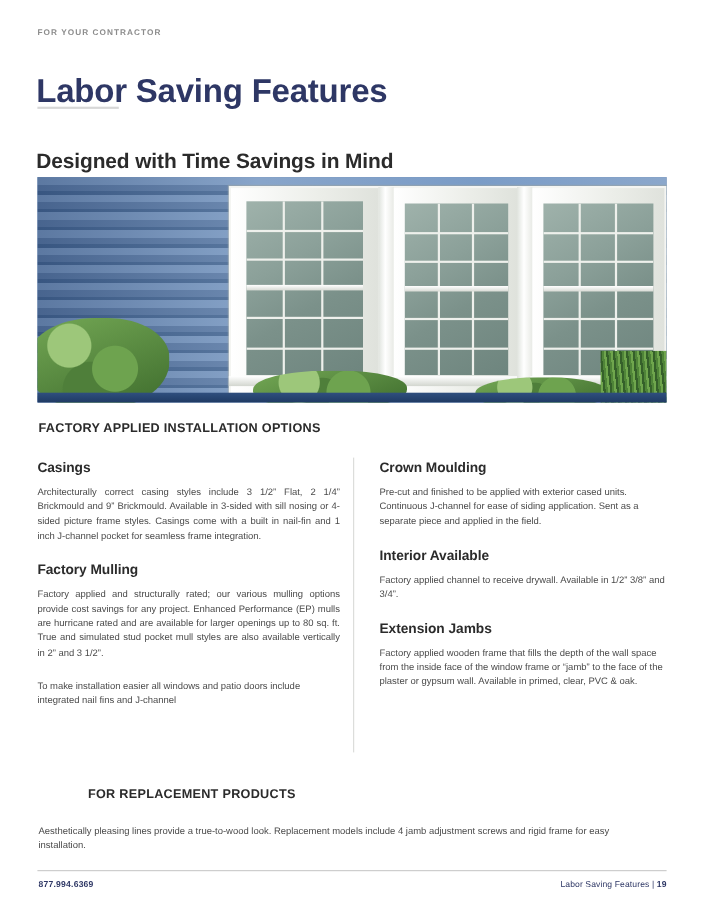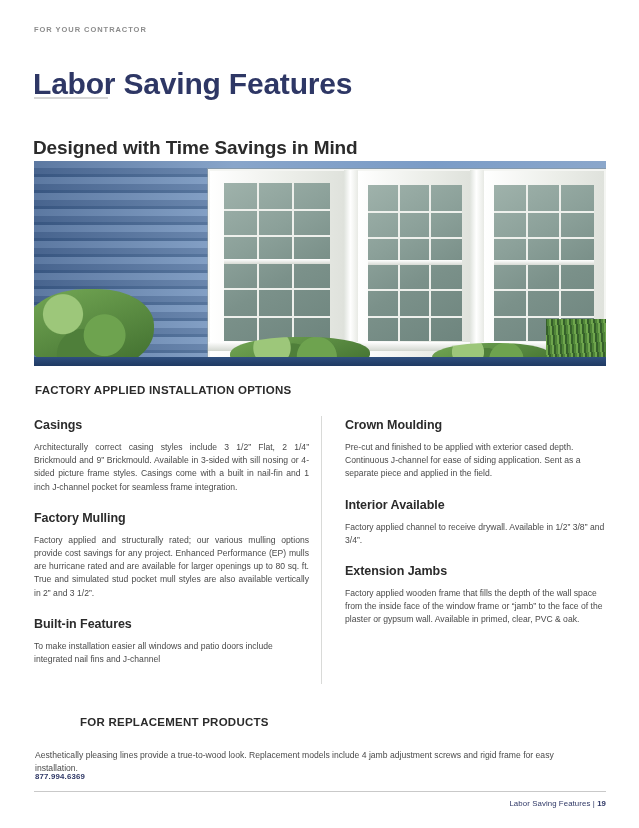--- a/index.html
+++ b/index.html
@@ -212,21 +212,21 @@
     position: absolute;
     left: 34px;
     top: 791px;
     width: 572px;
     height: 1px;
     background: #c9c9c9;
   }
   .footer-phone {
     position: absolute;
     left: 35px;
-    top: 772px;
+    top: 799px;
     font-size: 7.8px;
     font-weight: 700;
     color: #2e3765;
     letter-spacing: 0.2px;
   }
   .footer-right {
     position: absolute;
     right: 33px;
     top: 799px;
     font-size: 7.8px;
@@ -306,29 +306,28 @@
   <div class="col-left">
     <div class="block">
       <h3 class="sub-head">Casings</h3>
       <p class="body-text">Architecturally correct casing styles include 3 1/2” Flat, 2 1/4” Brickmould and 9” Brickmould. Available in 3-sided with sill nosing or 4-sided picture frame styles.  Casings come with a built in nail-fin and 1 inch J-channel pocket for seamless frame integration.</p>
     </div>
     <div class="block">
       <h3 class="sub-head">Factory Mulling</h3>
       <p class="body-text">Factory applied and structurally rated; our various mulling options provide cost savings for any project. Enhanced Performance (EP) mulls are hurricane rated and are available for larger openings up to 80 sq. ft.  True and simulated stud pocket mull styles are also available vertically in 2” and 3 1/2”.</p>
     </div>
     <div class="block">
-      <h3 class="sub-head">Built-in Features</h3>
       <p class="body-text" style="text-align:left;">To make installation easier all windows and patio doors include integrated nail fins and J-channel</p>
     </div>
   </div>
 
   <div class="col-right">
     <div class="block">
       <h3 class="sub-head">Crown Moulding</h3>
-      <p class="body-text">Pre-cut and finished to be applied with exterior cased depth. Continuous J-channel for ease of siding application. Sent as a separate piece and applied in the field.</p>
+      <p class="body-text">Pre-cut and finished to be applied with exterior cased units. Continuous J-channel for ease of siding application. Sent as a separate piece and applied in the field.</p>
     </div>
     <div class="block">
       <h3 class="sub-head">Interior Available</h3>
       <p class="body-text">Factory applied channel to receive drywall. Available in 1/2” 3/8” and  3/4”.</p>
     </div>
     <div class="block">
       <h3 class="sub-head">Extension Jambs</h3>
       <p class="body-text">Factory applied wooden frame that fills the depth of the wall space from the inside face of the window frame or “jamb” to the face of the plaster or gypsum wall. Available in primed, clear, PVC &amp; oak.</p>
     </div>
   </div>

